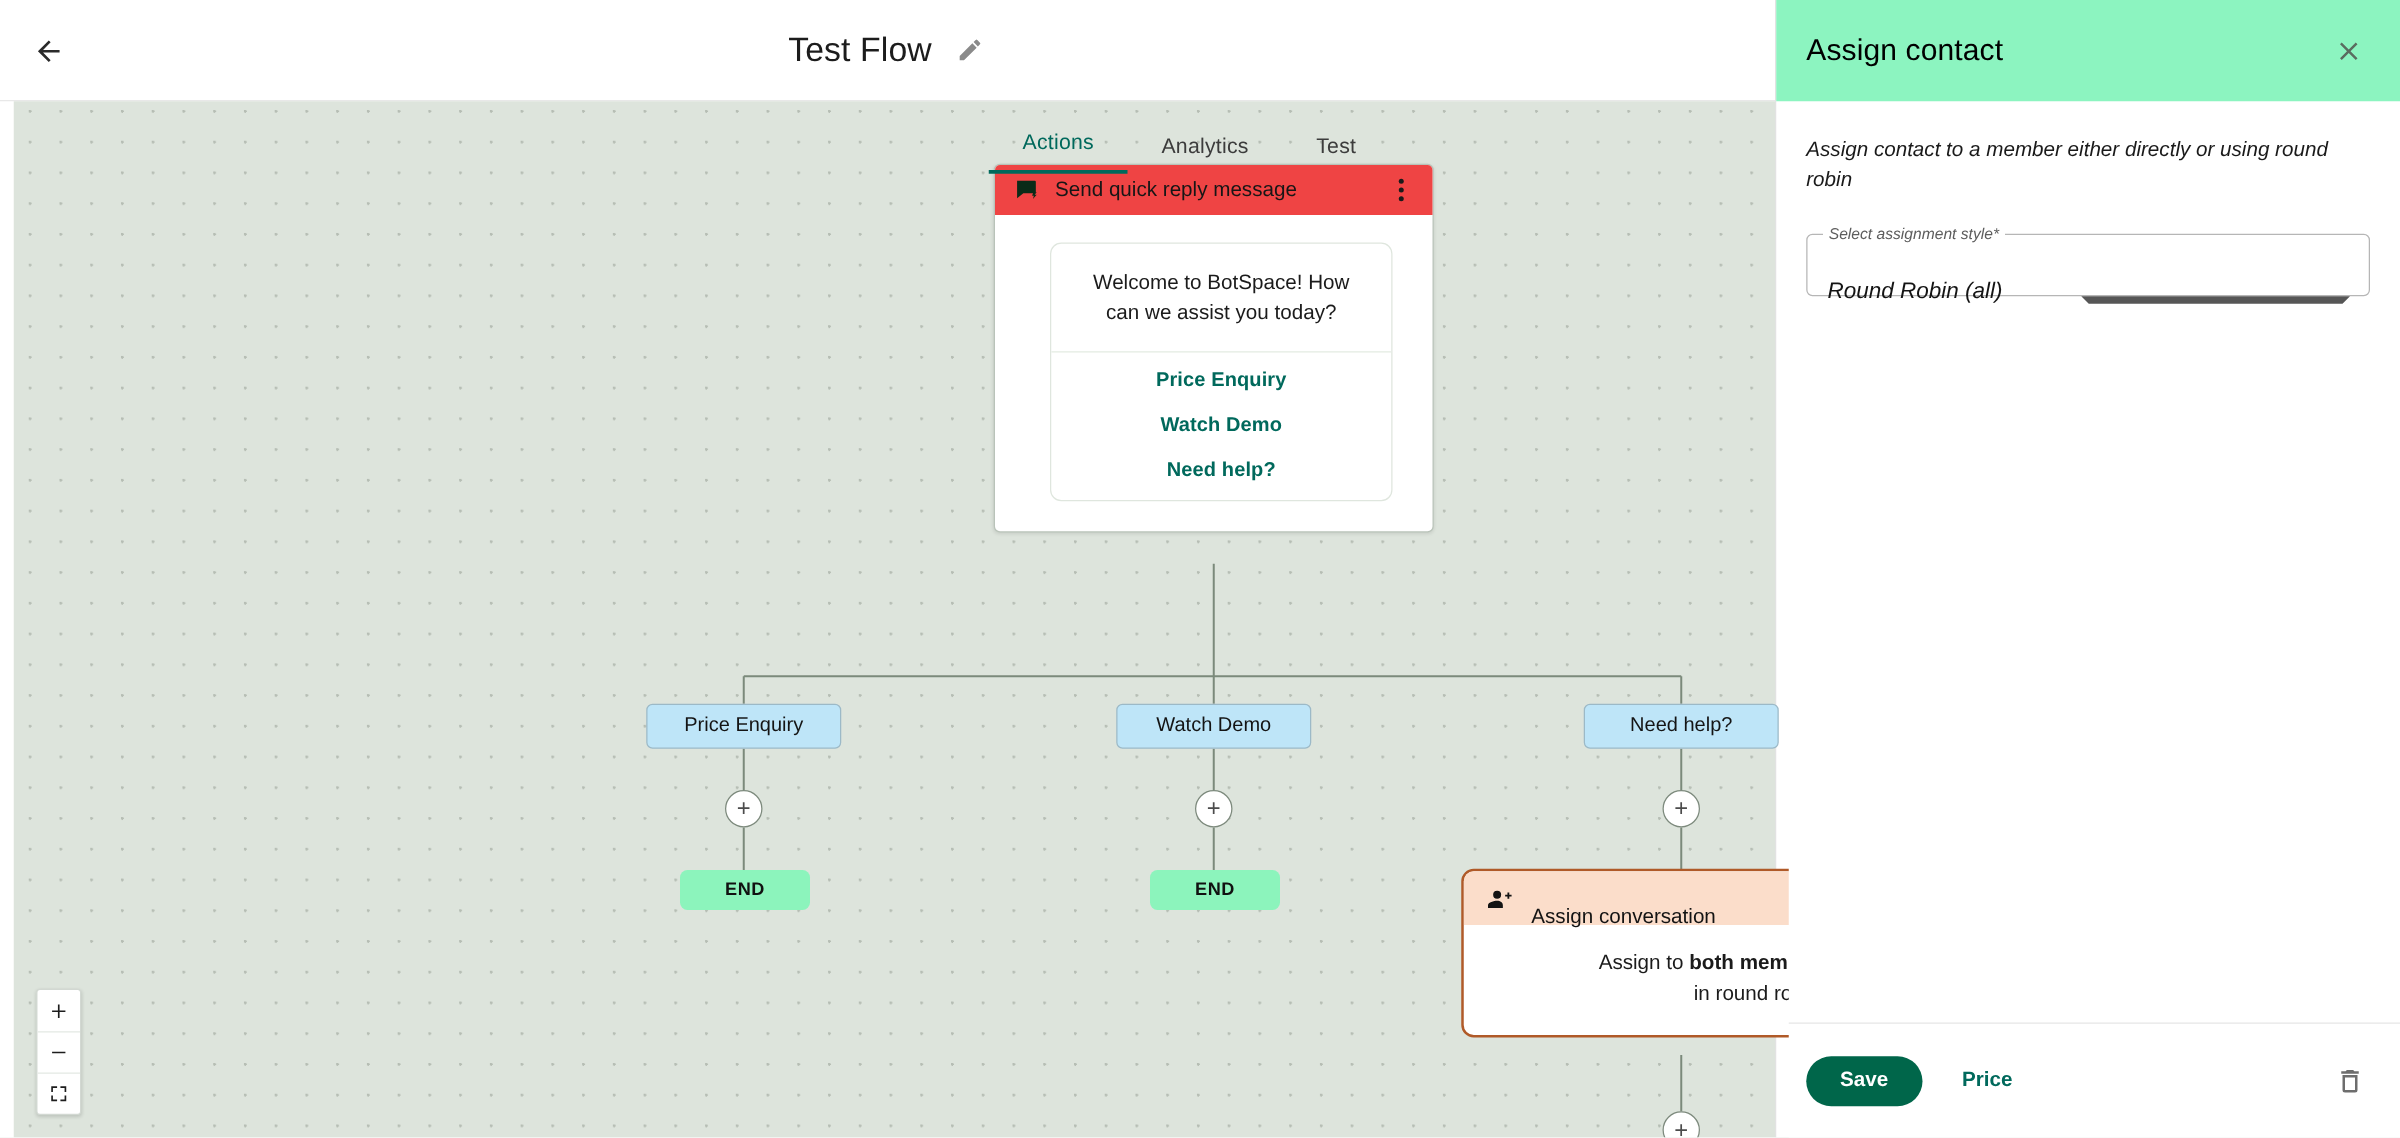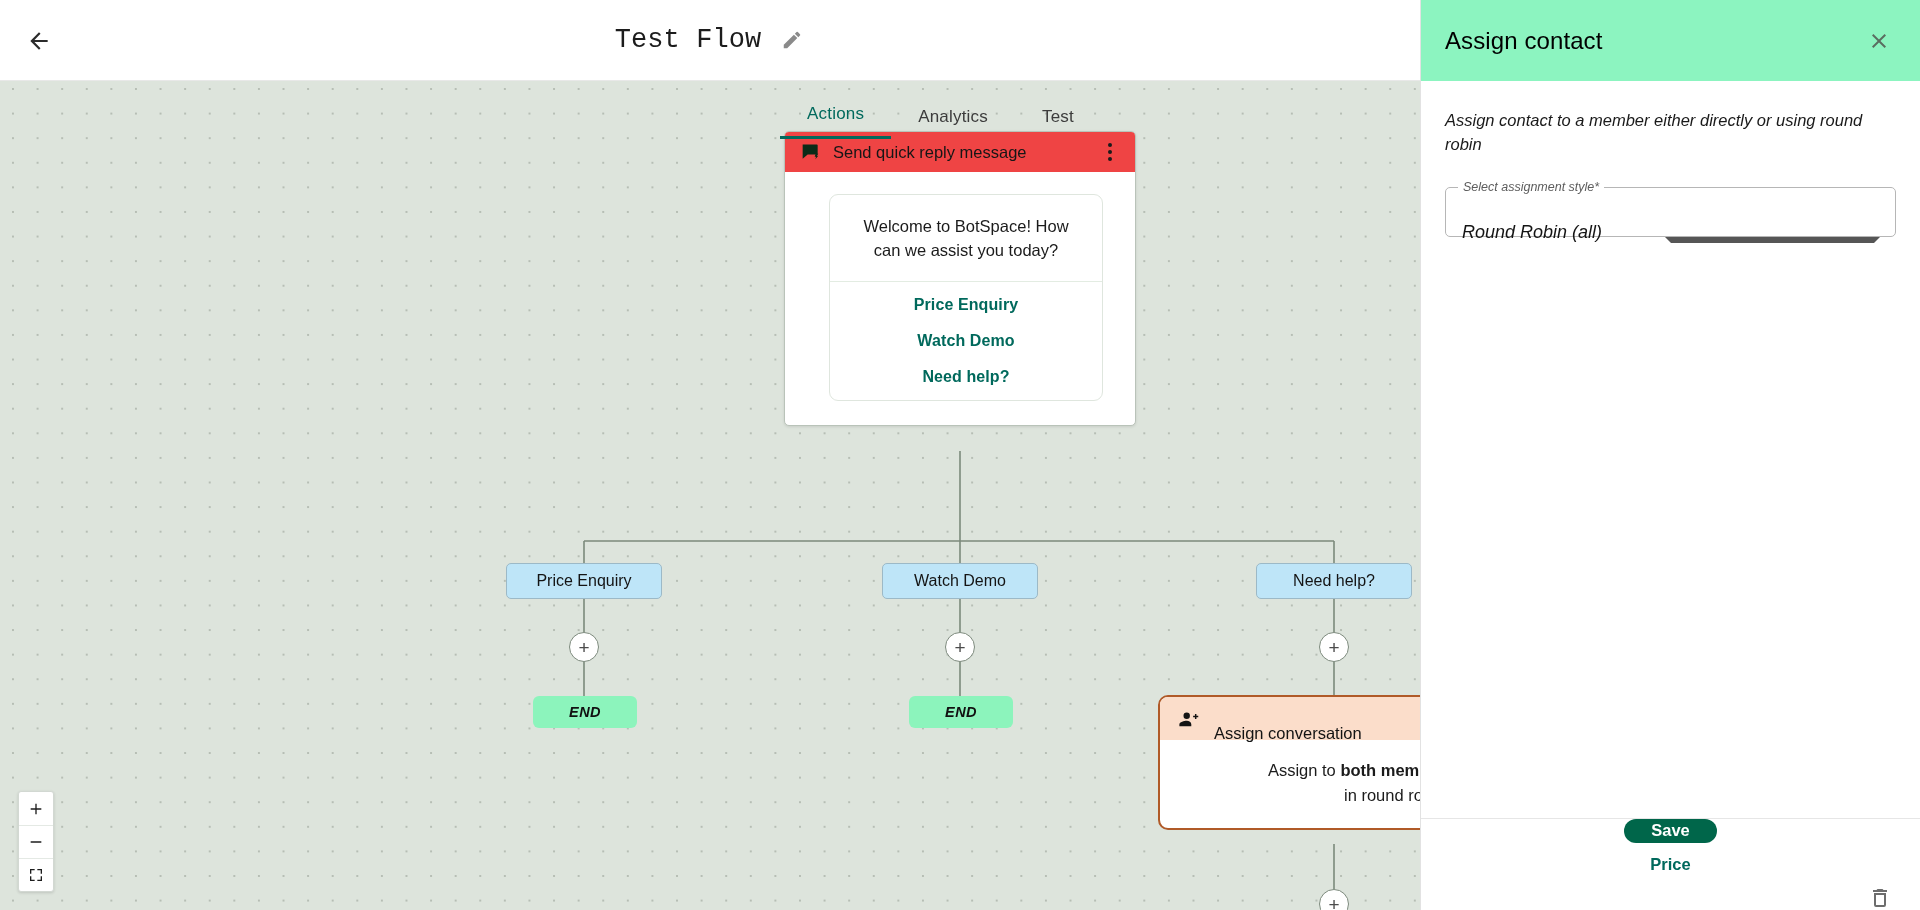--- a/index.html
+++ b/index.html
@@ -23,27 +23,27 @@
     position: absolute; left: 22px; top: 24px;
     width: 34px; height: 34px;
     display: flex; align-items: center; justify-content: center;
     cursor: pointer;
   }
   .title-wrap {
     position: absolute; left: 0; top: 0; width: 1420px; height: 80px;
     display: flex; align-items: center; justify-content: center; gap: 18px;
   }
   .flow-title {
-    font-size: 27px; color: #1c1c1c; font-weight: 400; letter-spacing: .1px; font-family: Liberation Mono, monospace;
+    font-size: 27px; color: #1c1c1c; font-weight: 400; letter-spacing: .1px;
   }
   .pencil-btn { width: 26px; height: 26px; cursor: pointer; display:flex; align-items:center; justify-content:center;}
 
   
   .canvas {
-    position: absolute; left: 0; top: 81px;
+    position: absolute; left: 11px; top: 81px;
     width: 1420px; height: 829px;
     background-color: #dde4dc;
     background-image:
       radial-gradient(circle at 1px 1px, rgba(150,158,148,0.55) 1.1px, transparent 1.2px);
     background-size: 24.6px 24.6px;
     background-position: 12px 7px;
     overflow: hidden;
     padding-left: 26px;
   }
 
@@ -110,21 +110,21 @@
     background: #fff; border: 1px solid #7d8a7d;
     display: flex; align-items: center; justify-content: center;
     font-size: 19px; color: #4c4c4c; cursor: pointer; z-index: 5;
     line-height: 1;
   }
 
   
   .end-pill {
     position: absolute; width: 104px; height: 32px; border-radius: 6px;
     background: #8cf4bc; display: flex; align-items: center; justify-content: center;
-    font-size: 14.5px; font-weight: 700; color: #111; letter-spacing: .4px; z-index: 4; font-style: italic;
+    font-size: 14.5px; font-weight: 700; color: #111; letter-spacing: .4px; z-index: 4;
   }
 
   
   .node-assign {
     position: absolute; left: 1158px; top: 614px; width: 352px;
     background: #fff; border: 2px solid #b05a28; border-radius: 10px;
     z-index: 4; overflow: hidden;
   }
   .assign-head {
     height: 43px; display: flex; align-items: center; gap: 14px;
@@ -183,21 +183,21 @@
     font-size: 18px; color: #141414; cursor: pointer; background: transparent;
     border: none; width: 100%; text-align: left; margin-top: 20px;
   }
   .mselect span { flex: 1; }
   .caret {
     width: 0; height: 0; border-left: 6px solid transparent;
     border-right: 6px solid transparent; border-top: 6px solid #565656;
   }
   .panel-foot {
     height: 92px; border-top: 1px solid #e6e6e6;
-    display: flex; align-items: center; padding: 0 24px; gap: 10px; flex-direction: column;
+    display: flex; align-items: center; padding: 0 24px; gap: 10px;
   }
   .btn-save {
     background: #00664a; color: #fff; border: none; border-radius: 20px;
     padding: 0 27px; height: 40px; font-size: 16.5px; font-weight: 700;
     cursor: pointer; font-family: inherit;
   }
   .btn-cancel {
     background: transparent; color: #00695c; border: none;
     padding: 0 22px; height: 40px; font-size: 16.5px; font-weight: 700;
     cursor: pointer; font-family: inherit;

